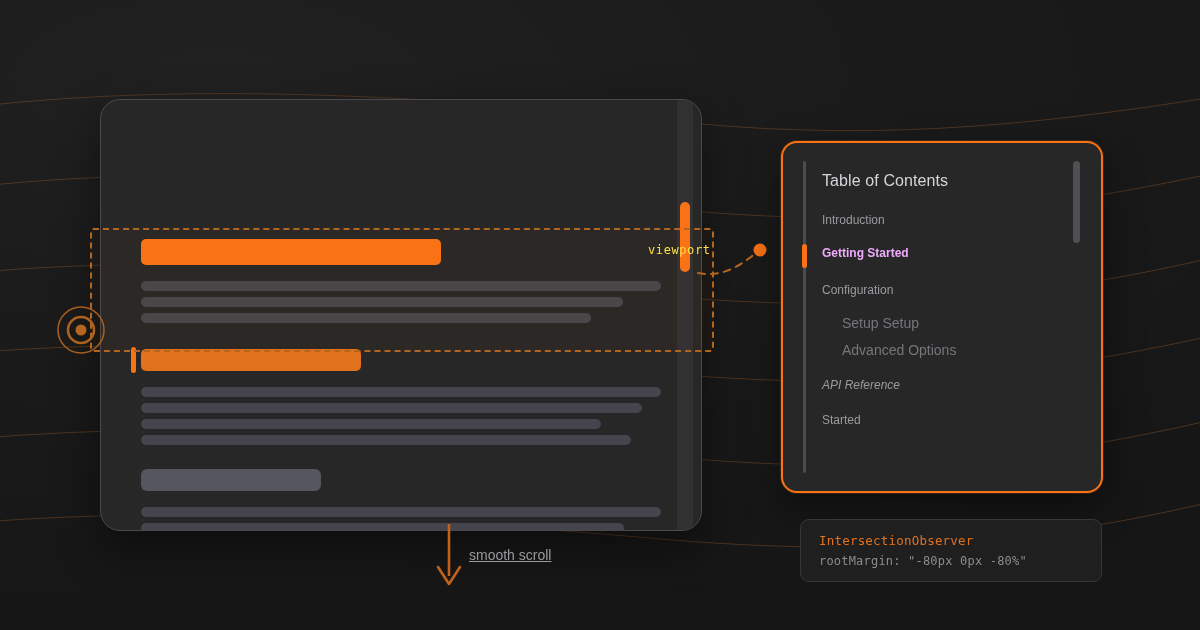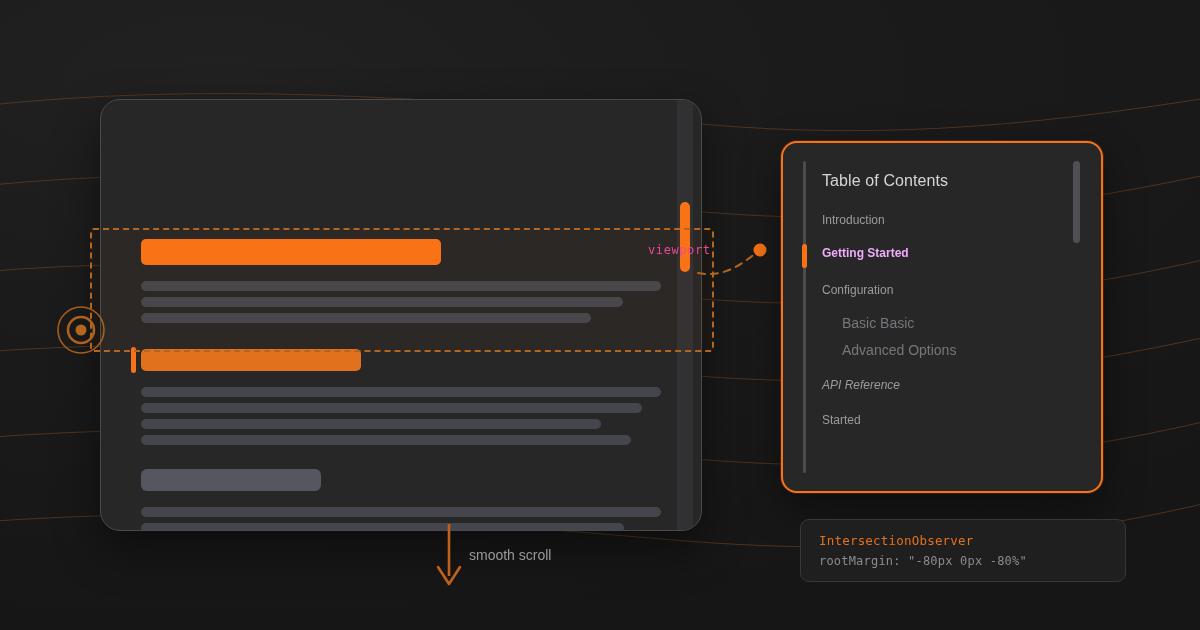--- a/index.html
+++ b/index.html
@@ -61,34 +61,34 @@
   
   .viewport-box{
     position:absolute;left:90px;top:228px;width:620px;height:120px;
     border:2px dashed #b4651f;
     border-radius:3px;
     background:rgba(249,115,22,.028);
   }
   .viewport-label{
     position:absolute;left:648px;top:243px;
     font-family:"DejaVu Sans Mono", monospace;
-    font-size:12px;color:#ec4899;letter-spacing:.6px;
+    font-size:12px;color:#fde047;letter-spacing:.6px;
   }
 
   
   .target{position:absolute;left:56px;top:305px;width:50px;height:50px;}
 
   
   .connector{position:absolute;left:690px;top:225px;width:110px;height:70px;}
 
   
   .scroll-arrow{position:absolute;left:428px;top:524px;width:44px;height:66px;}
   .scroll-label{
     position:absolute;left:469px;top:547px;
-    font-size:14px;color:#9a9a9e;
+    font-size:14px;color:#9a9a9e;text-decoration:underline;
   }
 
   
   .toc-panel{
     position:absolute;left:781px;top:141px;width:318px;height:348px;
     background:#272727;
     border:2px solid #f97316;
     border-radius:16px;
     box-shadow:0 0 0 1px rgba(249,115,22,.16), 0 14px 40px rgba(0,0,0,.45);
     overflow:hidden;
@@ -116,21 +116,20 @@
   }
   .toc-item.active{color:#f0abfc;font-weight:bold;}
   .toc-item.sub{font-size:14px;color:#76767c;left:20px;}
 
   
   .code-card{
     position:absolute;left:800px;top:519px;width:300px;height:61px;
     background:#1f1f20;
     border:1px solid #37373a;
     border-radius:9px;
-    padding-left:24px;
   }
   .code-title{
     position:absolute;left:18px;top:13px;
     font-family:"DejaVu Sans Mono", monospace;
     font-size:12.5px;color:#e2711d;letter-spacing:.2px;
   }
   .code-line{
     position:absolute;left:18px;top:34px;
     font-family:"DejaVu Sans Mono", monospace;
     font-size:12px;color:#8b8b90;letter-spacing:.2px;
@@ -202,21 +201,21 @@
     <div class="toc-rail"></div>
     <div class="toc-rail-active"></div>
     <div class="toc-sb-thumb"></div>
 
     <div class="toc-body">
       <div class="toc-title">Table of Contents</div>
 
       <div class="toc-item" style="top:70px;">Introduction</div>
       <div class="toc-item active" style="top:103px;">Getting Started</div>
       <div class="toc-item" style="top:140px;">Configuration</div>
-      <div class="toc-item sub" style="top:172px;">Basic Basic</div>
+      <div class="toc-item sub" style="top:172px;">Setup Setup</div>
       <div class="toc-item sub" style="top:199px;">Advanced Options</div>
       <div class="toc-item" style="top:235px;font-style:italic;">API Reference</div>
       <div class="toc-item" style="top:270px;">Started</div>
     </div>
   </div>
 
   <div class="code-card">
     <div class="code-title">IntersectionObserver</div>
     <div class="code-line">rootMargin: "-80px 0px -80%"</div>
   </div>

